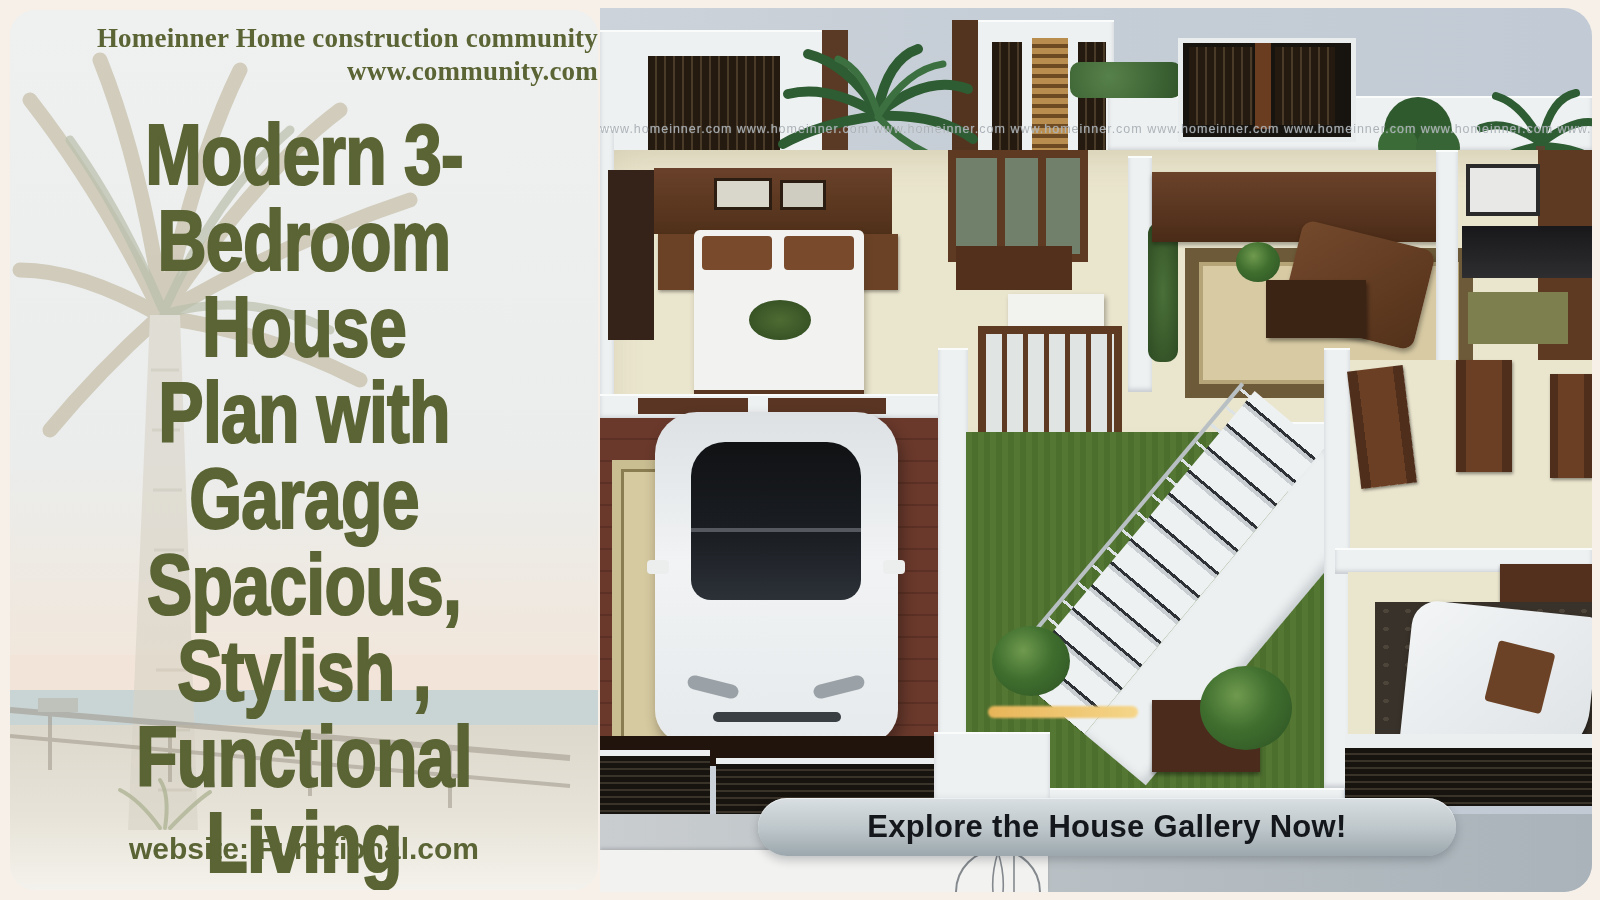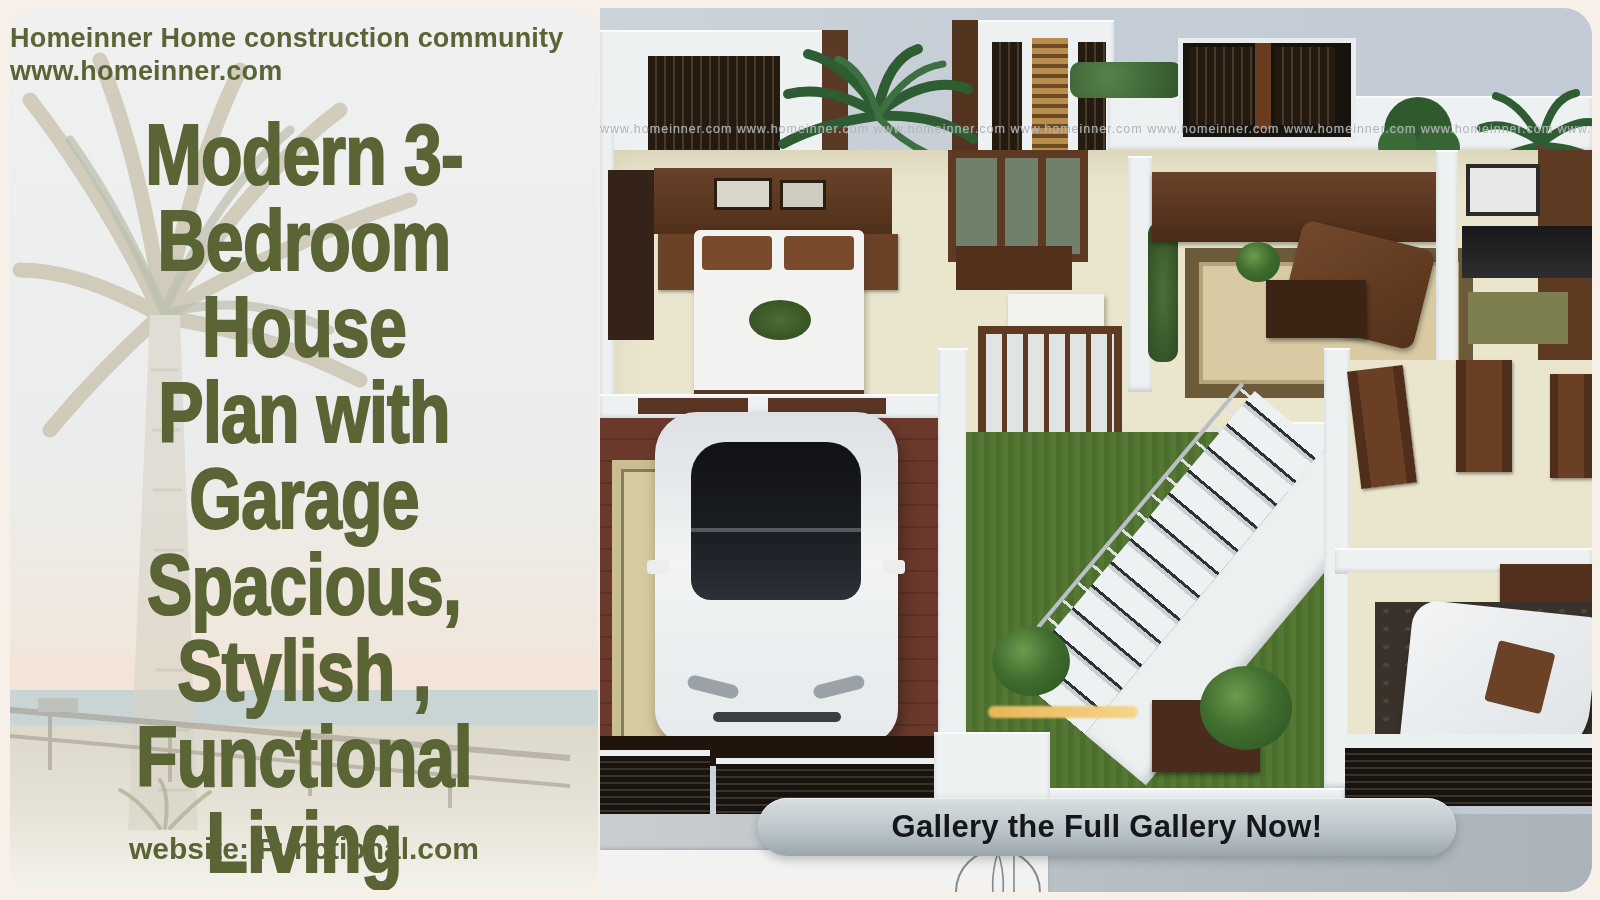--- a/index.html
+++ b/index.html
@@ -9,22 +9,22 @@
 
   
   .left-panel{left:10px;top:10px;width:588px;height:880px;border-radius:26px;overflow:hidden;
               background:#edefee;}
   .lp-photo{inset:0;}
   .lp-sky{left:0;top:0;width:100%;height:645px;background:linear-gradient(180deg,#eff1f0 0%,#ebedec 70%,#f1e7dc 100%);}
   .lp-pink{left:0;top:645px;width:100%;height:35px;background:#f2e4d8;}
   .lp-sea{left:0;top:680px;width:100%;height:35px;background:#c9d4d5;}
   .lp-sand{left:0;top:715px;width:100%;height:165px;background:linear-gradient(180deg,#ddd8cc 0%,#e7e3d8 55%,#f4f2ec 100%);}
   .lp-palm-svg{left:0;top:0;opacity:.62;}
-  .lp-header{left:0;top:12px;width:100%;text-align:left;color:#5a6434;font-weight:700;
-             font-size:27px;line-height:33px;letter-spacing:.2px;}
+  .lp-header{left:0;top:12px;width:100%;text-align:right;color:#5a6434;font-weight:700;
+             font-size:27px;line-height:33px;letter-spacing:.2px;font-family:Liberation Serif, serif;}
   .lp-title{left:0;top:102px;width:100%;text-align:center;color:#5a6434;font-weight:700;
             font-size:85px;line-height:86px;letter-spacing:-1px;transform:scaleX(.8);
             transform-origin:50% 0;-webkit-text-stroke:2.2px #5a6434;}
   .lp-footer{left:0;bottom:24px;width:100%;text-align:center;color:#5a6434;font-weight:700;font-size:30px;}
 
   
   .render-panel{left:600px;top:8px;width:992px;height:884px;border-radius:0 28px 28px 0;
                 overflow:hidden;background:linear-gradient(90deg,#cdd3da,#c5cdd6 40%,#c2cbd5);}
   .watermark{left:0;top:112px;width:100%;height:18px;font-size:12.5px;line-height:18px;
              color:rgba(165,172,178,.92);text-shadow:0 0 1px rgba(255,255,255,.5);
@@ -104,21 +104,21 @@
         <g class="frond" stroke="#8f9a6f" stroke-width="4" opacity=".8">
           <path d="M150,818 Q130,790 110,780"></path>
             <path d="M155,818 Q160,785 150,770"></path>
           <path d="M160,818 Q185,792 200,782"></path>
         </g>
       </svg>
     </div>
 
     <div class="abs lp-header">
       <div>Homeinner Home construction community</div>
-      <div>www.homeinner.com</div>
+      <div>www.community.com</div>
     </div>
 
     <div class="abs lp-title">
       <div>Modern 3-</div>
       <div>Bedroom House</div>
       <div>Plan with</div>
       <div>Garage</div>
       <div>Spacious,</div>
       <div>Stylish ,</div>
       <div>Functional</div>
@@ -281,16 +281,16 @@
     <div class="abs" style="left:0;top:806px;width:992px;height:78px;background:linear-gradient(90deg,#c9cdd0,#b4bcc1 60%,#a9b3b9);"></div>
     <div class="abs" style="left:0;top:842px;width:448px;height:42px;background:#f2f2f0;box-shadow:0 -2px 3px rgba(120,125,130,.35);"></div>
     <svg class="abs" style="left:352px;top:838px;" width="92" height="46" viewBox="0 0 92 46">
       <circle cx="46" cy="46" r="42" fill="none" stroke="#84898e" stroke-width="2"></circle>
       <path d="M46,6 C41,22 40,34 41,46 M46,6 C51,22 52,34 51,46" fill="none" stroke="#84898e" stroke-width="1.6"></path>
       <line x1="62" y1="10" x2="62" y2="46" stroke="#84898e" stroke-width="1.6"></line>
     </svg>
 
     <div class="abs watermark">www.homeinner.com www.homeinner.com www.homeinner.com www.homeinner.com www.homeinner.com www.homeinner.com www.homeinner.com www.homeinner.com www.homeinner.com</div>
     <div class="abs cta">
-      <span class="cta-label">Gallery the Full Gallery Now!</span>
+      <span class="cta-label">Explore the House Gallery Now!</span>
     </div>
   </div>
 </div>
 
 </body></html>

